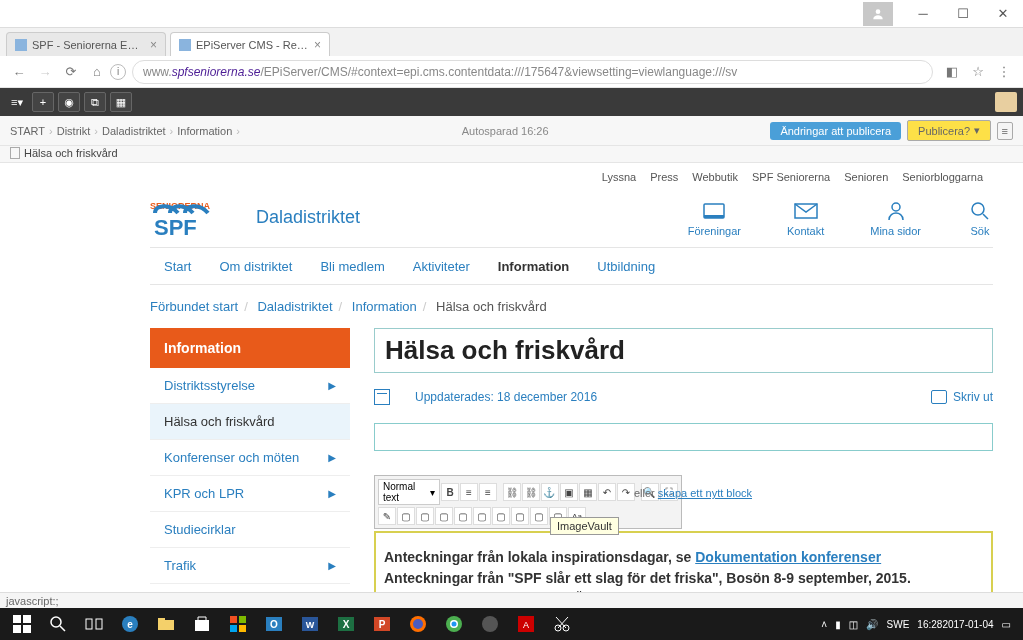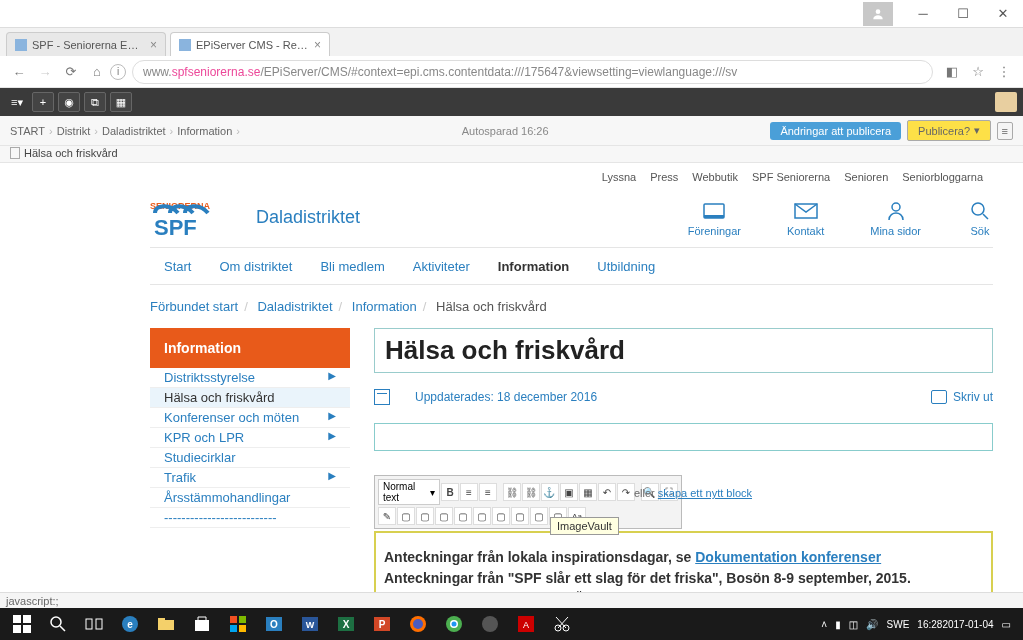--- a/index.html
+++ b/index.html
@@ -16,21 +16,21 @@
 .browser-tab.inactive { background: #e8e8e8; }
 .tab-favicon { width: 12px; height: 12px; background: #8ab4de; margin-right: 5px; flex-shrink: 0; }
 .tab-title { overflow: hidden; white-space: nowrap; text-overflow: ellipsis; flex: 1; }
 .tab-close { margin-left: 6px; color: #888; font-size: 12px; }
 
 
 .addr-row { height: 32px; display: flex; align-items: center; padding: 0 6px; border-bottom: 1px solid #e5e5e5; background: #fff; }
 .nav-btn { width: 26px; height: 26px; display: flex; align-items: center; justify-content: center; color: #777; }
 .addr-bar { flex: 1; height: 24px; border: 1px solid #ddd; border-radius: 12px; padding: 0 10px; display: flex; align-items: center; color: #555; font-size: 12px; margin: 0 6px; }
 .addr-bar .proto { color: #888; }
-.addr-bar .host { color: #ec4899; }
+.addr-bar .host { color: #4c1d95; font-style: italic; }
 
 
 .cms-toolbar { height: 28px; background: #3a3a3a; display: flex; align-items: center; padding: 0 6px; gap: 4px; color: #fff; }
 .cms-tool { width: 22px; height: 20px; border: 1px solid #666; display: flex; align-items: center; justify-content: center; border-radius: 2px; font-size: 11px; background: #444; }
 .cms-tool.first { background: #3a3a3a; border: none; }
 .cms-spacer { flex: 1; }
 .cms-folder { width: 22px; height: 20px; background: #e8cfa0; border-radius: 2px; margin-left: 4px; }
 
 
 .cms-status { height: 30px; display: flex; align-items: center; padding: 0 10px; font-size: 11px; color: #666; background: #f7f7f7; border-bottom: 1px solid #e5e5e5; }
@@ -61,21 +61,21 @@
 .main-nav .item { padding: 0 14px; height: 100%; display: flex; align-items: center; color: #2a7fbf; font-size: 13px; }
 .main-nav .item.active { font-weight: bold; color: #333; }
 
 .crumb2 { margin: 14px 0; font-size: 13px; color: #555; }
 .crumb2 a { color: #2a7fbf; text-decoration: none; }
 .crumb2 .sep { color: #ccc; margin: 0 6px; }
 
 .content-cols { display: flex; gap: 24px; }
 .sidebar { width: 200px; }
 .sidebar .side-head { background: #e85a1a; color: #fff; padding: 12px 14px; font-weight: bold; font-size: 14px; }
-.sidebar .side-item { padding: 2px 14px; border-bottom: 1px solid #eee; color: #2a7fbf; font-size: 13px; display: flex; justify-content: space-between; }
+.sidebar .side-item { padding: 10px 14px; border-bottom: 1px solid #eee; color: #2a7fbf; font-size: 13px; display: flex; justify-content: space-between; align-items: center; }
 .sidebar .side-item.active { background: #eaf4fb; color: #333; }
 .sidebar .chev { color: #2a7fbf; font-size: 10px; }
 
 .main-col { flex: 1; }
 .h1-box { border: 1px solid #9cc; padding: 6px 10px; margin-bottom: 16px; }
 .h1-box h1 { font-size: 26px; font-weight: bold; color: #222; }
 .meta-row { display: flex; align-items: center; justify-content: space-between; color: #2a7fbf; font-size: 12px; margin-bottom: 18px; }
 .meta-left { display: flex; align-items: center; gap: 25px; }
 .cal-icon { width: 16px; height: 16px; border: 1.5px solid #2a7fbf; position: relative; }
 .cal-icon::before { content:''; position:absolute; top:3px; left:2px; right:2px; height:1px; background:#2a7fbf;}

